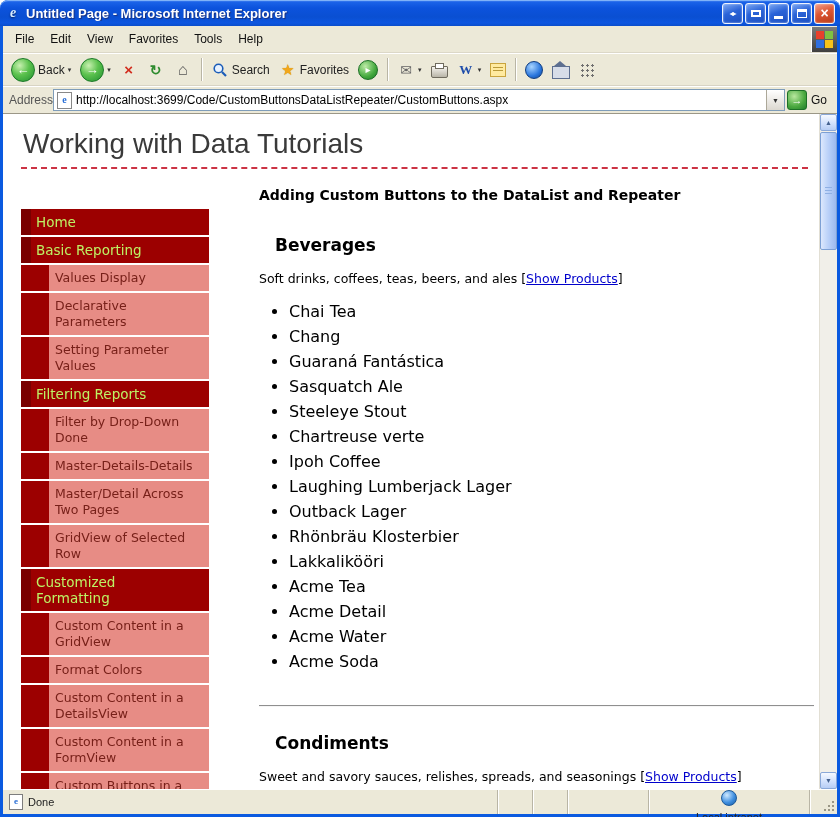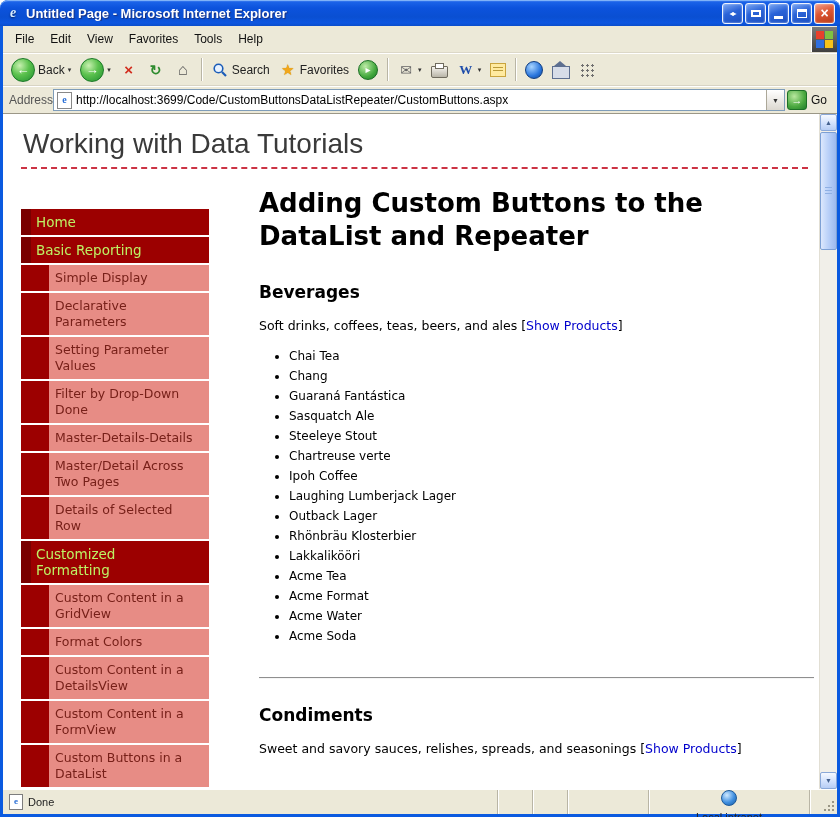--- a/index.html
+++ b/index.html
@@ -76,26 +76,26 @@
   .site-title{font-family:"Liberation Sans",sans-serif;font-size:28px;font-weight:400;color:#3a3a3a;margin:14px 14px 7px 20px;}
   .dashes{height:0;border-bottom:2px dashed var(--dash,#cc3344);margin:0 12px 0 18px;}
   .layout{position:relative;}
   .sidebar{position:absolute;left:18px;top:22px;width:188px;}
   .nav-header,.nav-sub{display:block;margin-bottom:2px;text-decoration:none;cursor:pointer;}
   .nav-header{background:var(--accent,#9c0000);border-left:10px solid var(--accent_dark,#7a0000);color:#bef264;
     font-size:13.5px;line-height:16px;padding:5px 20px 5px 5px;}
   .nav-sub{background:var(--sub_bg,#e78c85);border-left:28px solid var(--accent,#9c0000);color:var(--sub_text,#772019);
     font-size:12.5px;line-height:16px;padding:5px 8px 5px 6px;}
   .main{margin:18px 6px 0 256px;color:#000;}
-  .main h1{font-size:26px;line-height:1.25;margin:0 0 30px;max-width:560px;}
-  .main h2{font-size:17px;margin:26px 0 16px;}
+  .main h1{font-size:14px;line-height:1.25;margin:0 0 30px;max-width:560px;}
+  .main h2{font-size:17px;margin:26px 16px 16px;}
   .main p{font-size:12.5px;margin:0 0 12px;}
   .main ul{margin:16px 0 16px 14px;padding-left:16px;}
-  .main li{font-size:12px;margin-bottom:6px;}
-  .main a{color:var(--link,#0000cc);cursor:pointer;}
+  .main li{font-size:16px;margin-bottom:6px;}
+  .main a{color:var(--link,#0000cc);text-decoration:underline;cursor:pointer;}
   .rule{border:none;border-top:1px solid #8f8f8f;border-bottom:1px solid #f5f5f5;margin:34px 0 0;}
   
   .scrollbar{position:absolute;top:0;right:0;bottom:0;width:17px;background:#f1efe9;border-left:1px solid #e2dfd4;}
   .sb-btn{position:absolute;left:0;width:17px;height:17px;box-sizing:border-box;
     background:linear-gradient(180deg,#f6f9ff,#cfdffc 60%,#b7cdf4);border:1px solid #8aa8d8;border-radius:2px;
     display:flex;align-items:center;justify-content:center;color:#44618f;font-size:7px;}
   .sb-up{top:0}.sb-down{bottom:0}
   .sb-thumb{position:absolute;left:0;top:18px;width:17px;height:118px;box-sizing:border-box;
     background:linear-gradient(90deg,#dce8fd,#b9d0f8 50%,#9cb9ee);border:1px solid #7da0d4;border-radius:2px;}
   .sb-thumb::after{content:"";position:absolute;left:4px;right:4px;top:50%;margin-top:-4px;height:1px;background:#8fb0e4;
@@ -237,27 +237,28 @@
     <div class="viewport">
       <div class="page-area">
         <div class="site-title">Working with Data Tutorials</div>
         <div class="dashes"></div>
 
         <div class="layout">
 
           <div class="sidebar">
             <a class="nav-header">Home</a>
             <a class="nav-header">Basic Reporting</a>
-            <a class="nav-sub">Simple Display</a>
+            <a class="nav-sub">Values Display</a>
             <a class="nav-sub">Declarative Parameters</a>
             <a class="nav-sub">Setting Parameter Values</a>
+            <a class="nav-header">Filtering Reports</a>
             <a class="nav-sub">Filter by Drop-Down Done</a>
             <a class="nav-sub">Master-Details-Details</a>
             <a class="nav-sub">Master/Detail Across Two Pages</a>
-            <a class="nav-sub">Details of Selected Row</a>
+            <a class="nav-sub">GridView of Selected Row</a>
             <a class="nav-header">Customized Formatting</a>
             <a class="nav-sub">Custom Content in a GridView</a>
             <a class="nav-sub">Format Colors</a>
             <a class="nav-sub">Custom Content in a DetailsView</a>
             <a class="nav-sub">Custom Content in a FormView</a>
             <a class="nav-sub">Custom Buttons in a DataList</a>
           </div>
 
           <div class="main">
             <h1>Adding Custom Buttons to the DataList and Repeater</h1>
@@ -271,21 +272,21 @@
                 <li>Guaraná Fantástica</li>
                 <li>Sasquatch Ale</li>
                 <li>Steeleye Stout</li>
                 <li>Chartreuse verte</li>
                 <li>Ipoh Coffee</li>
                 <li>Laughing Lumberjack Lager</li>
                 <li>Outback Lager</li>
                 <li>Rhönbräu Klosterbier</li>
                 <li>Lakkalikööri</li>
                 <li>Acme Tea</li>
-                <li>Acme Format</li>
+                <li>Acme Detail</li>
                 <li>Acme Water</li>
                 <li>Acme Soda</li>
               </ul>
             </div>
 
             <hr class="rule">
 
             <div>
               <h2>Condiments</h2>
               <p><span>Sweet and savory sauces, relishes, spreads, and seasonings</span> <span>[</span><a>Show Products</a><span>]</span></p>

